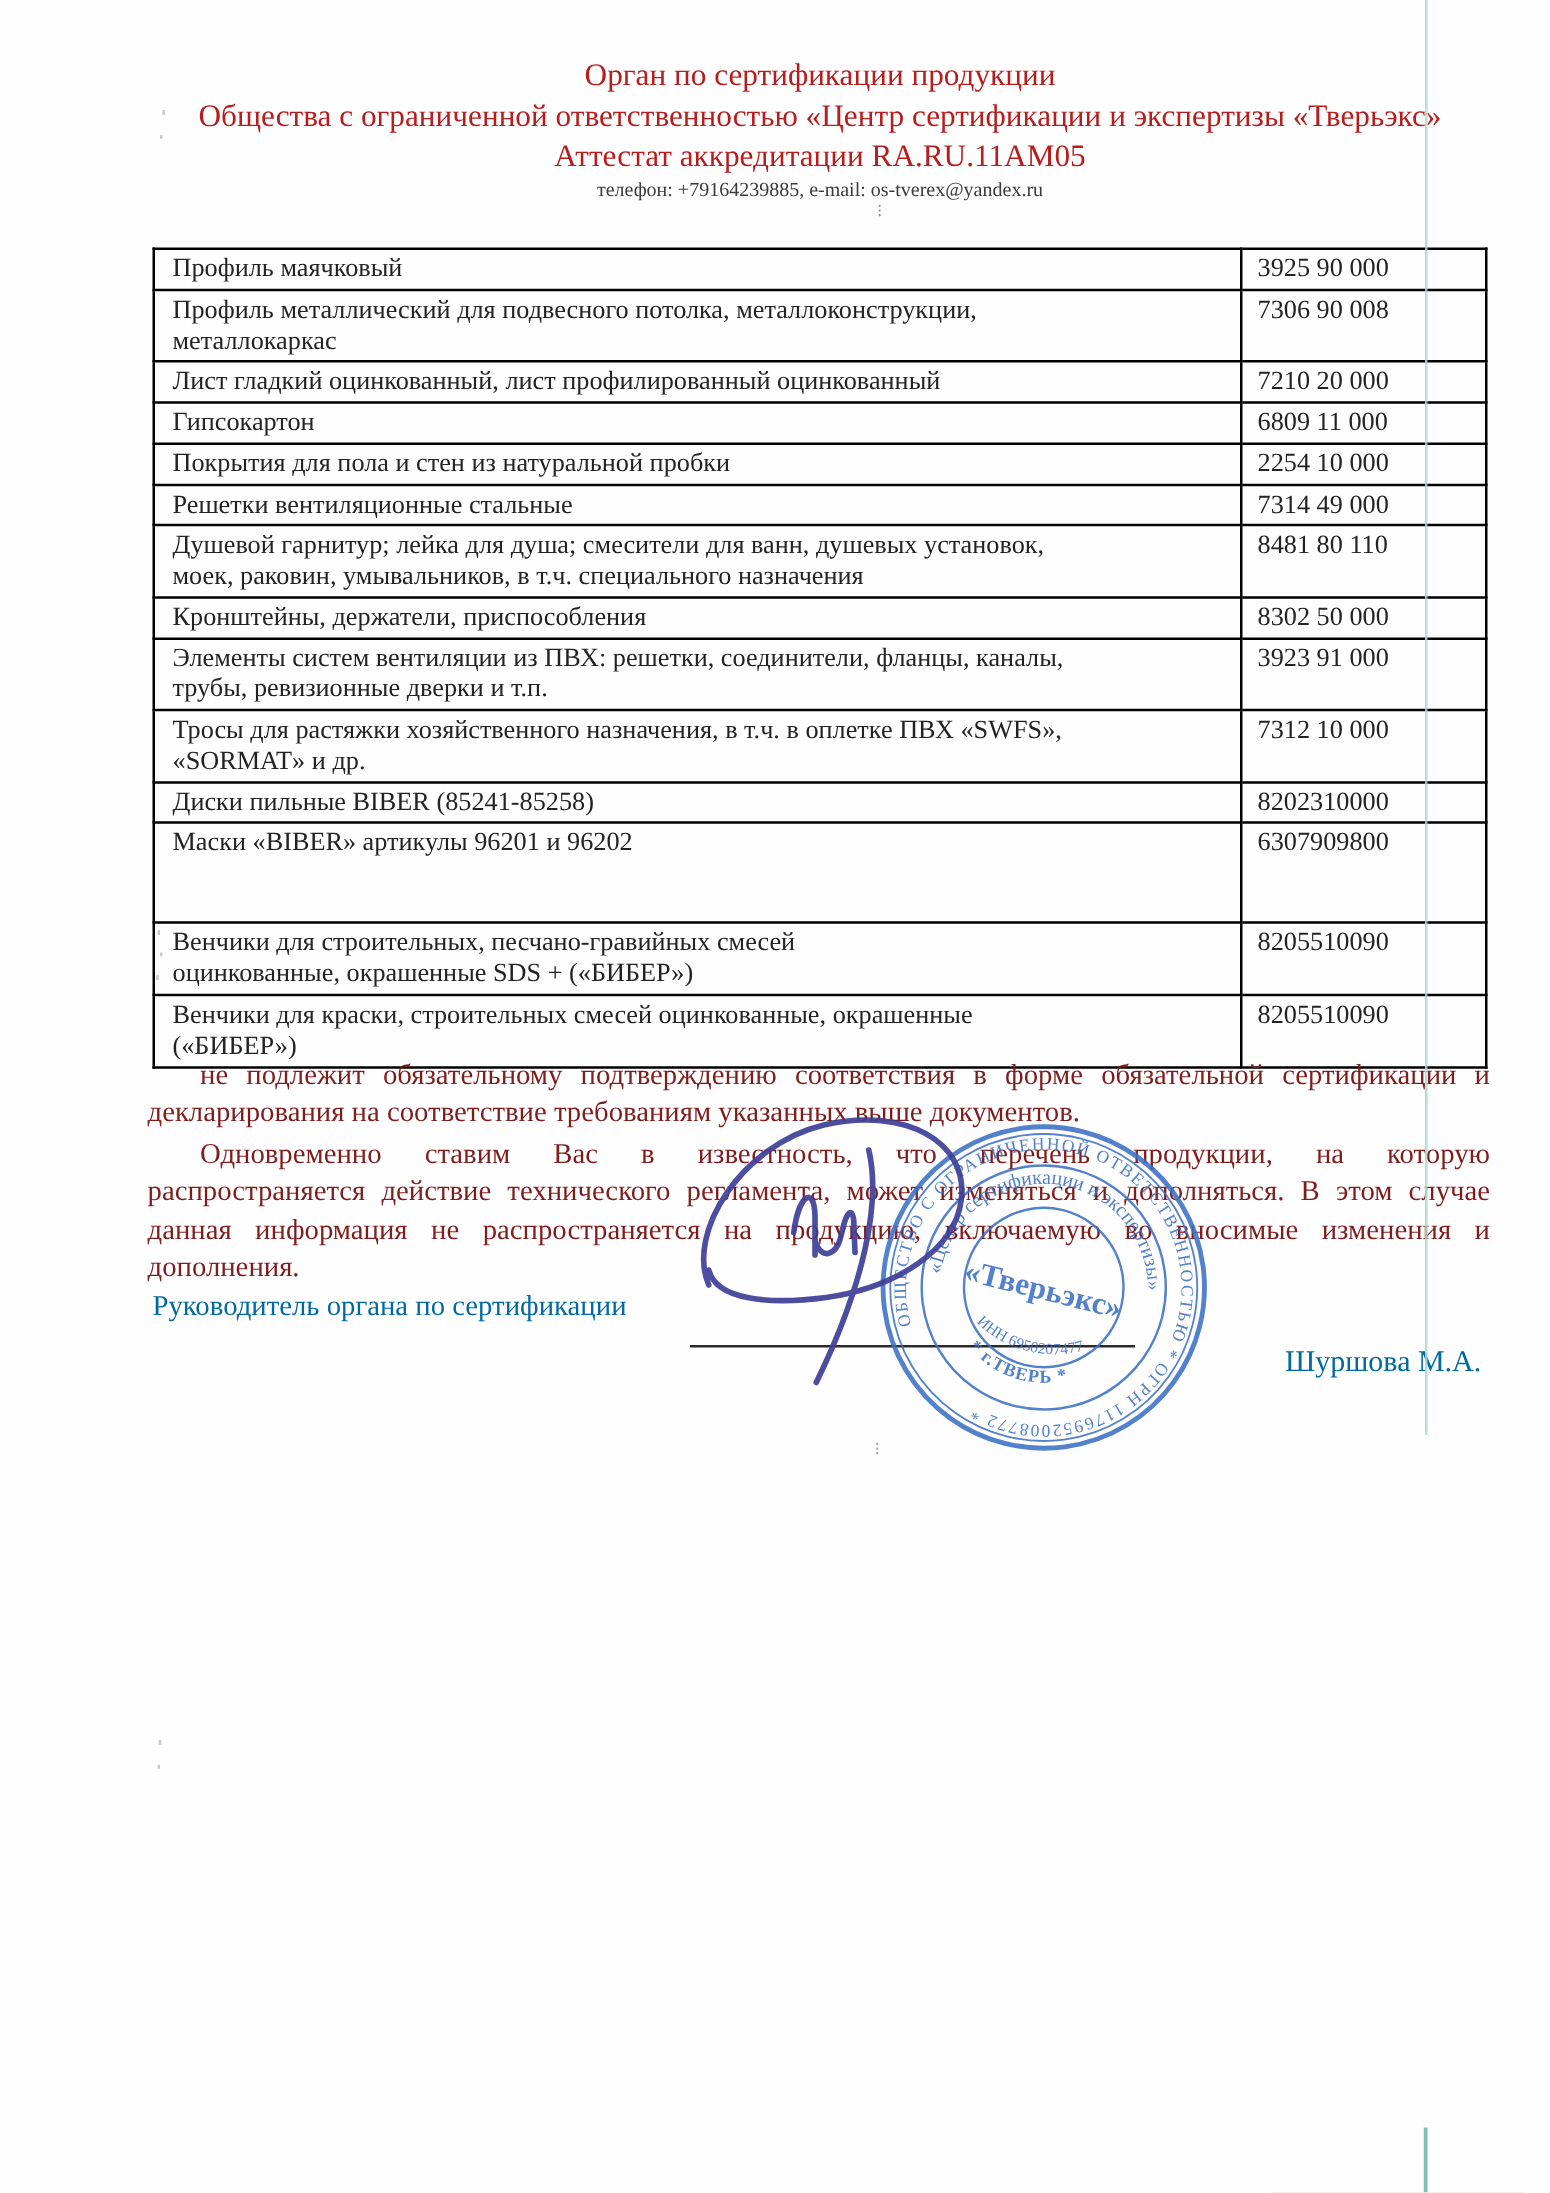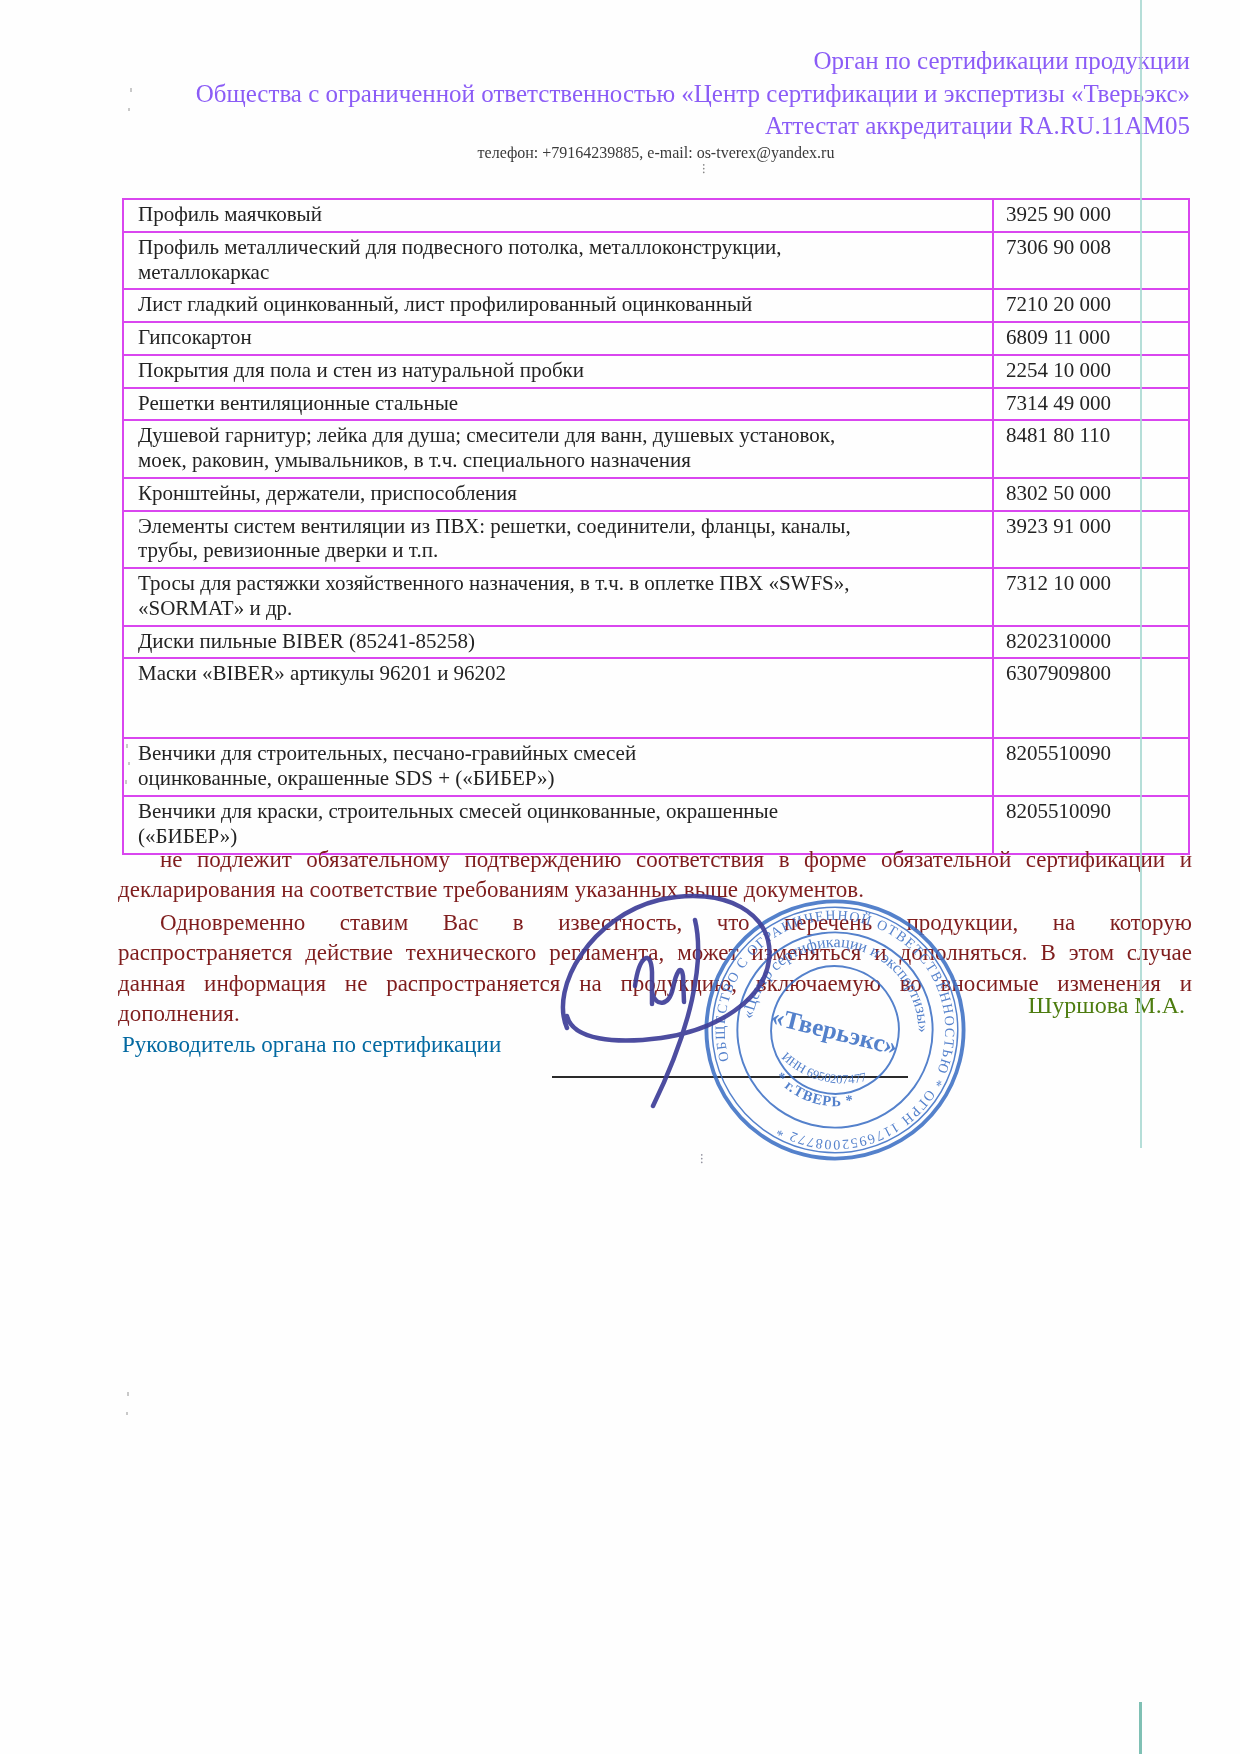--- a/index.html
+++ b/index.html
@@ -10,49 +10,49 @@
     background:#fefefe;
     overflow:hidden;
     font-family:"Liberation Serif","DejaVu Serif",serif;
     color:#232323;
   }
   
   .header{
     position:absolute;top:46px;left:122px;width:1068px;
     text-align:center;line-height:1.18;
   }
-  .header .big{font-size:25px;margin:0 0 3px 0;font-weight:normal;color:#8b5cf6;text-align:right;}
+  .header .big{font-size:25px;margin:0 0 3px 0;font-weight:normal;color:#b91c1c;}
   .header .small{font-size:16px;margin:1px 0;color:#3a3a3a;}
   
   .product-table{
     position:absolute;top:198px;left:122px;width:1068px;
     border-collapse:collapse;table-layout:fixed;
   }
   .product-table td{
-    border:2px solid #d946ef;
+    border:2px solid #000000;
     vertical-align:top;
     font-size:21px;line-height:1.18;
     padding:2px 20px 4px 14px;
     white-space:pre-line;
   }
   .product-table td.c2{width:176px;padding:2px 6px 2px 12px;white-space:normal;}
   .product-table tr:nth-child(12) td{height:72px;}
   
   .bodytext{
     position:absolute;left:118px;width:1074px;
     font-size:23px;line-height:1.32;color:#7f1d1d;
   }
   .p1{top:845px;text-align:justify;text-indent:42px;}
   .p2{top:908px;}
   .p2 .jline{text-align:justify;text-align-last:justify;}
   .p2 .jline:first-child{text-indent:42px;}
   .p2 .jlast{text-align:justify;text-align-last:left;}
   
   .sig-label{position:absolute;top:1032px;left:122px;font-size:23px;color:#0369a1;}
-  .signer-name{position:absolute;top:992px;left:1028px;font-size:24px;color:#4d7c0f;}
+  .signer-name{position:absolute;top:1077px;left:1028px;font-size:24px;color:#0369a1;}
   .sig-line{position:absolute;top:1076px;left:552px;width:356px;height:2px;background:#2a2a2a;}
   .stamp{position:absolute;top:885px;left:690px;width:290px;height:290px;opacity:.88;}
   .scribble{position:absolute;top:878px;left:545px;width:252px;height:238px;}
   
   .scanline{position:absolute;top:0;left:1140px;width:2px;height:1148px;background:#a8d8d1;opacity:.85;}
   .scandash{position:absolute;top:1702px;left:1139px;width:3px;height:52px;background:#7fc0b4;}
   .speck{position:absolute;background:#8a8a8a;opacity:.45;}
   .colon-mark{position:absolute;font-size:13px;color:#555;opacity:.7;line-height:1;}
 </style>
 </head>

